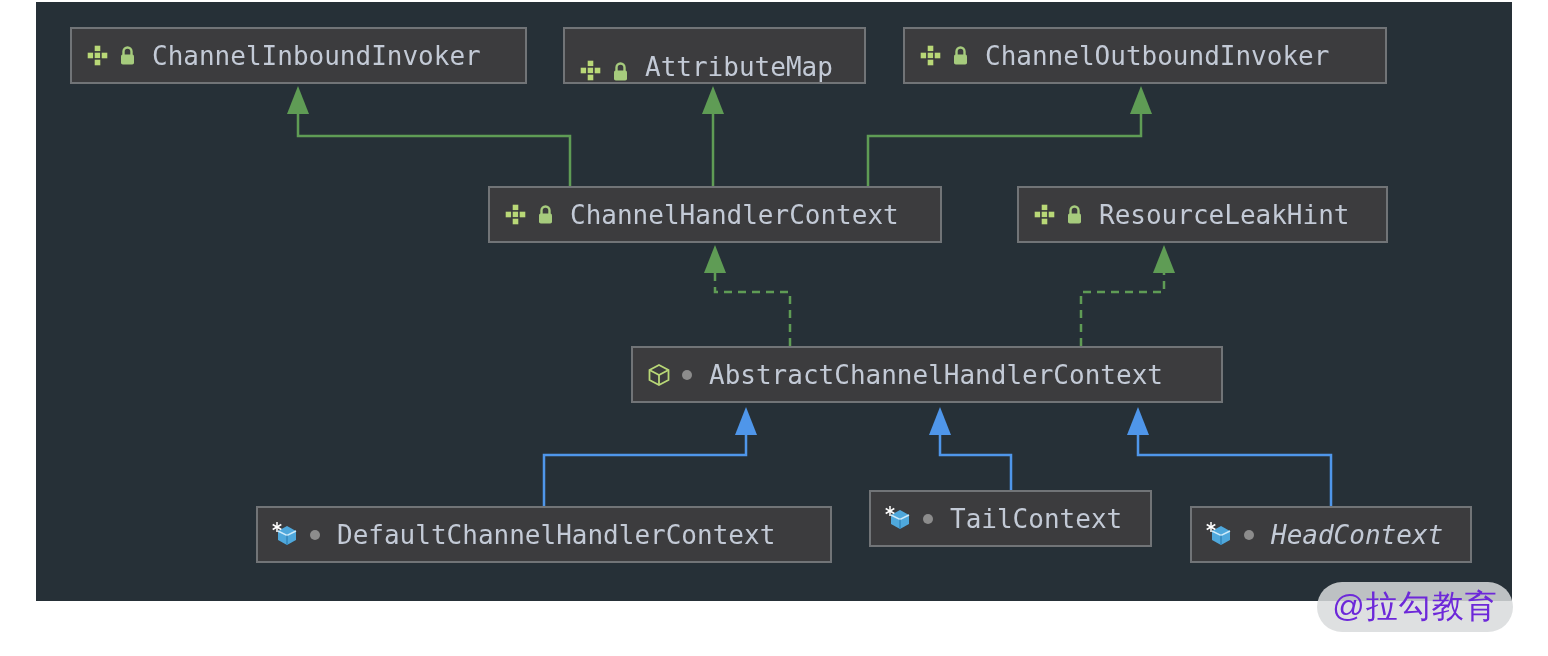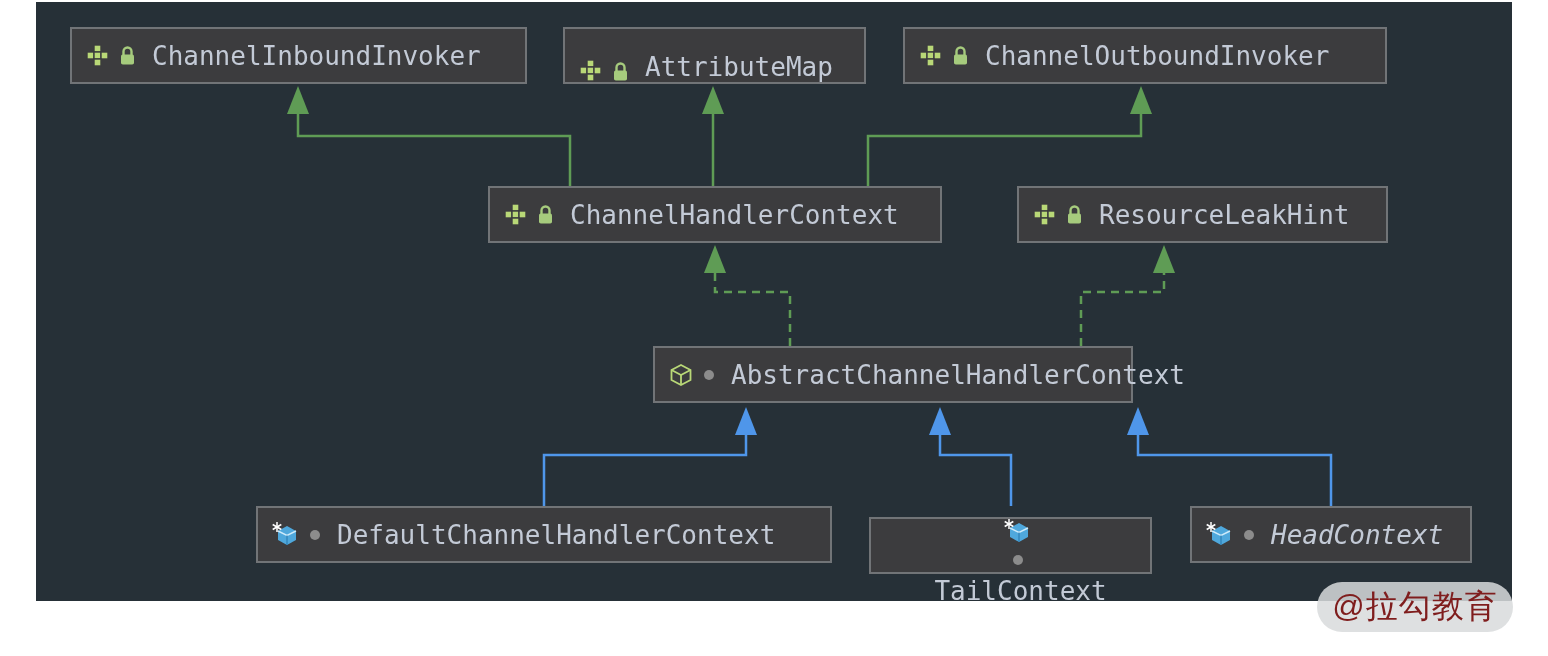--- a/index.html
+++ b/index.html
@@ -23,21 +23,21 @@
   .node .label{
     color:var(--nodeText,#c3cad6);
     font-size:26px;letter-spacing:0px;white-space:nowrap;margin-left:6px;
   }
   .icon{display:inline-flex;align-items:center;justify-content:center;flex:0 0 auto;}
   .wm{
     position:absolute;left:1317px;top:582px;width:196px;height:50px;z-index:5;
     background:rgba(216,218,220,0.85);border-radius:26px;
     display:flex;align-items:center;justify-content:center;
     font-family:"Liberation Sans","DejaVu Sans",sans-serif;
-    font-size:32px;color:#7f1d1d;letter-spacing:1px;
+    font-size:32px;color:#6d28d9;letter-spacing:1px;
   }
 </style>
 </head>
 <body>
 
 <div class="canvas">
   <div class="panel"></div>
 
   <svg class="edges" width="1548" height="656" viewBox="0 0 1548 656">
 
@@ -180,21 +180,21 @@
     </span>
     <span class="icon">
       <svg width="17" height="21" viewBox="0 0 17 21">
         <path d="M4.5,10 V6.5 a4,4 0 0 1 8,0 V10" fill="none" stroke="var(--iconLockGreen)" stroke-width="2.4"></path>
         <rect x="2" y="9.5" width="13" height="10" rx="1.8" fill="var(--iconLockGreen)"></rect>
       </svg>
     </span>
     <span class="label">ResourceLeakHint</span>
   </div>
 
-  <div class="node" style="left:653px;top:346px;width:480px;">
+  <div class="node" style="left:631px;top:346px;width:592px;">
     <span class="icon">
       <svg width="24" height="24" viewBox="0 0 24 24">
         <polygon points="12,2 21.5,7 21.5,17 12,22 2.5,17 2.5,7" fill="none" stroke="var(--iconGreen)" stroke-width="1.8"></polygon>
         <polyline points="2.5,7 12,12 21.5,7" fill="none" stroke="var(--iconGreen)" stroke-width="1.8"></polyline>
         <line x1="12" y1="12" x2="12" y2="22" stroke="var(--iconGreen)" stroke-width="1.8"></line>
       </svg>
     </span>
     <span class="icon">
       <svg width="12" height="12" viewBox="0 0 12 12">
           <circle cx="6" cy="6" r="5" fill="var(--dotGray)"></circle>
@@ -217,21 +217,21 @@
       </svg>
     </span>
     <span class="icon">
       <svg width="12" height="12" viewBox="0 0 12 12">
           <circle cx="6" cy="6" r="5" fill="var(--dotGray)"></circle>
         </svg>
     </span>
     <span class="label">DefaultChannelHandlerContext</span>
   </div>
 
-  <div class="node" style="left:869px;top:517px;width:283px;flex-direction:column;">
+  <div class="node" style="left:869px;top:490px;width:283px;">
     <span class="icon">
       <svg width="27" height="25" viewBox="0 0 27 25">
         <polygon points="15,4 24,9 24,18 15,23 6,18 6,9" fill="var(--iconBlue)"></polygon>
         <polyline points="6,9 15,13.5 24,9" fill="none" stroke="#cdeafa" stroke-width="1.4"></polyline>
         <line x1="15" y1="13.5" x2="15" y2="23" stroke="#2d7fb4" stroke-width="1.2"></line>
         <g stroke="#ffffff" stroke-width="1.5">
           <line x1="5" y1="0" x2="5" y2="10"></line>
           <line x1="0.7" y1="2.5" x2="9.3" y2="7.5"></line>
           <line x1="0.7" y1="7.5" x2="9.3" y2="2.5"></line>
         </g>

